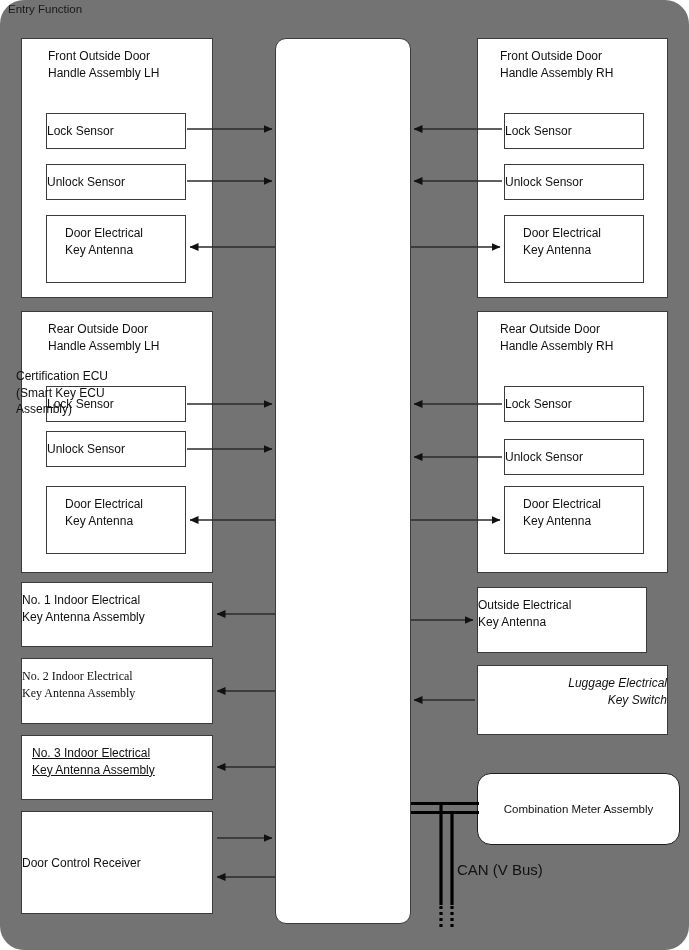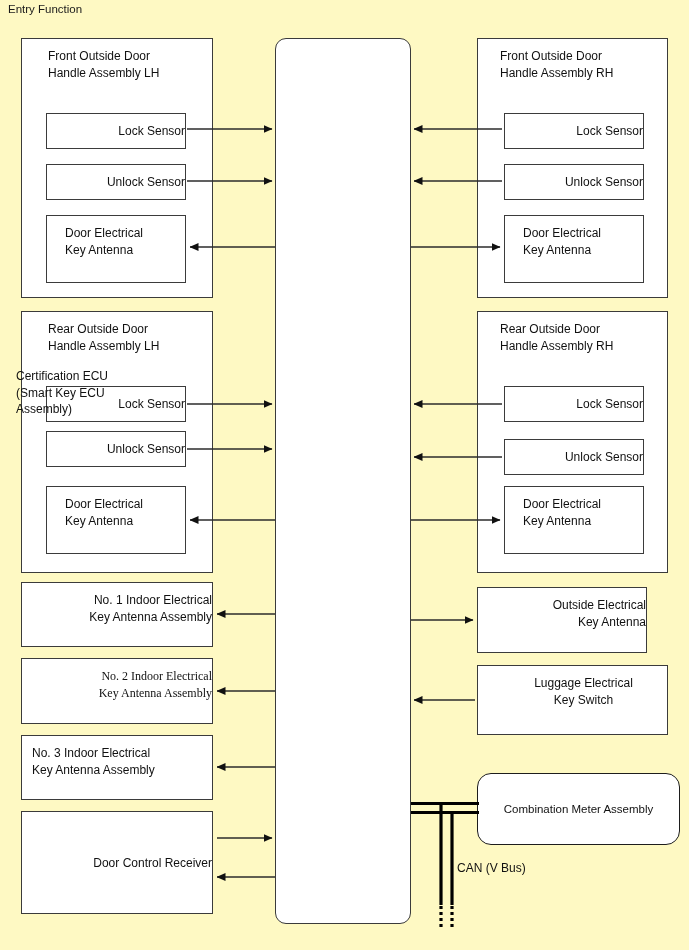--- a/index.html
+++ b/index.html
@@ -4,23 +4,24 @@
 <style>
   html, body {
     margin: 0;
     padding: 0;
     background: #ffffff;
   }
   #canvas {
     position: relative;
     width: 689px;
     height: 950px;
-    background: #fef9c3;
+    background: #737373;
     font-family: "Liberation Sans", sans-serif;
     overflow: hidden;
+    border-radius: 24px;
   }
   .title {
     position: absolute;
     left: 8px;
     top: 3px;
     font-size: 11.5px;
     color: #1a1a1a;
     white-space: nowrap;
   }
   .box {
@@ -39,23 +40,23 @@
     color: #111111;
     white-space: pre-line;
   }
   
   .group > .box-label {
     top: 9px;
     text-align: center;
   }
   
   .leaf > .box-label {
-    text-align: right;
-  }
-  .leaf.two-line > .box-label { top: 9px; text-align: right; }
+    text-align: left;
+  }
+  .leaf.two-line > .box-label { top: 9px; text-align: left; }
   .leaf.one-line > .box-label { top: 50%; transform: translateY(-50%); }
 
   .ecu {
     position: absolute;
     box-sizing: border-box;
     border: 1.4px solid #3b3b3b;
     border-radius: 11px;
     background: #ffffff;
   }
   .ecu-label {
@@ -78,21 +79,21 @@
     position: absolute;
     left: 0; right: 0;
     top: 50%;
     transform: translateY(-50%);
     text-align: center;
     font-size: 11.5px;
     color: #111111;
   }
   .can-label {
     position: absolute;
-    font-size: 12px;
+    font-size: 15px;
     color: #111111;
     white-space: nowrap;
   }
   svg.wires {
     position: absolute;
     left: 0; top: 0;
     width: 689px;
     height: 950px;
     pointer-events: none;
   }
@@ -136,21 +137,21 @@
 
   <div class="box leaf two-line" style="left:21px; top:582px; width:192px; height:65px;">
     <div class="box-label">No. 1 Indoor Electrical
 Key Antenna Assembly</div>
   </div>
   <div class="box leaf two-line" style="left:21px; top:658px; width:192px; height:66px;font-family:Liberation Serif, serif;">
     <div class="box-label">No. 2 Indoor Electrical
 Key Antenna Assembly</div>
   </div>
   <div class="box leaf two-line" style="left:21px; top:735px; width:192px; height:65px;">
-    <div class="box-label" style="padding-left:10px; text-align:left;">No. 3 Indoor Electrical
+    <div class="box-label" style="padding-left:10px; text-align:left;text-decoration:underline;">No. 3 Indoor Electrical
 Key Antenna Assembly</div>
   </div>
   <div class="box leaf one-line" style="left:21px; top:811px; width:192px; height:103px;">
     <div class="box-label">Door Control Receiver</div>
   </div>
 
   <div class="ecu" style="left:275px; top:38px; width:136px; height:886px;"></div>
   <div class="ecu-label">Certification ECU
 (Smart Key ECU
 Assembly)</div>
@@ -183,21 +184,21 @@
   <div class="box leaf two-line" style="left:504px; top:486px; width:140px; height:68px;">
     <div class="box-label" style="padding-left:18px; text-align:left;">Door Electrical
 Key Antenna</div>
   </div>
 
   <div class="box leaf two-line" style="left:477px; top:587px; width:170px; height:66px;">
     <div class="box-label">Outside Electrical
 Key Antenna</div>
   </div>
   <div class="box leaf two-line" style="left:477px; top:665px; width:191px; height:70px;">
-    <div class="box-label" style="padding-left:22px; text-align:center;">Luggage Electrical
+    <div class="box-label" style="padding-left:22px; text-align:right;font-style:italic;">Luggage Electrical
 Key Switch</div>
   </div>
 
   <div class="meter" style="left:477px; top:773px; width:203px; height:72px;">
     <div class="meter-label">Combination Meter Assembly</div>
   </div>
 
   <div class="can-label" style="left:457px; top:861px;">CAN (V Bus)</div>
 
   <svg class="wires" viewBox="0 0 689 950">

